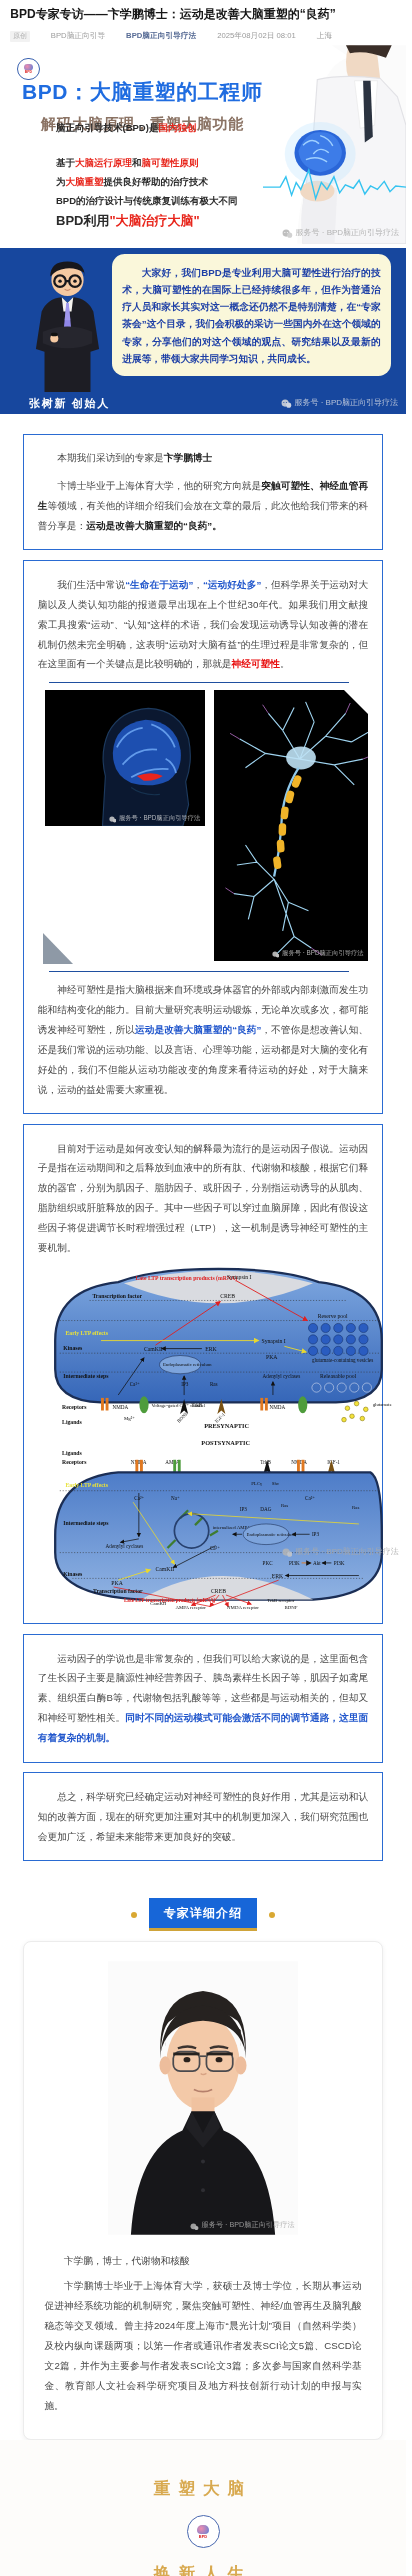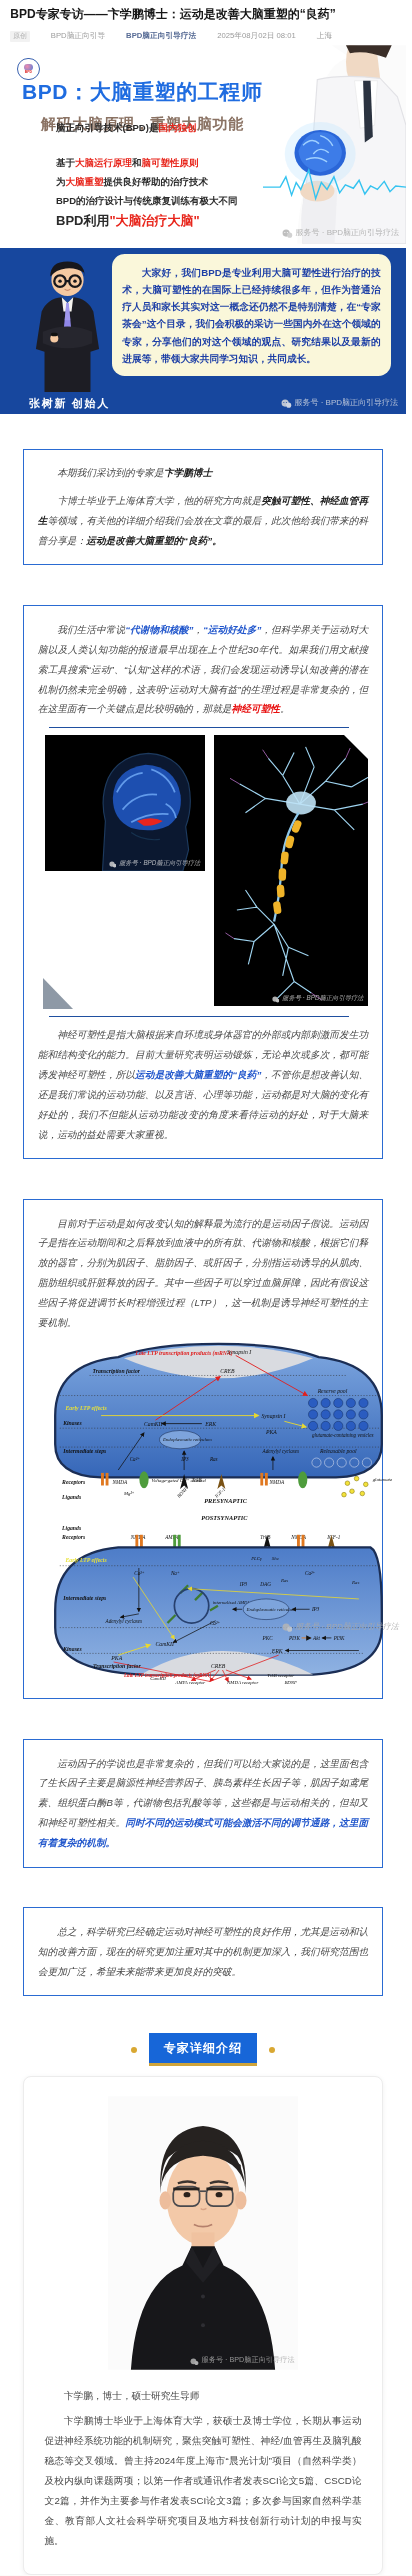--- a/index.html
+++ b/index.html
@@ -30,21 +30,21 @@
   .b-line5 .red{color:#e8261c;}
   .doctor{position:absolute;right:0;top:0;width:143px;height:199px;}
   
   .founder{position:relative;height:166px;background:#17479e;margin-top:3.4px;}
   .bubble{position:absolute;left:112px;top:6.9px;width:279px;box-sizing:border-box;background:#faf7da;
           border-radius:12.6px;padding:9.2px 10.3px;}
   .bubble p{margin:0;font-size:9.7px;line-height:1.78;font-weight:bold;color:#1d3fa6;text-align:justify;text-indent:2em;}
   .founder-fig{position:absolute;left:30px;top:9.2px;}
   .founder-name{position:absolute;left:29px;bottom:3px;color:#fff;font-weight:bold;font-size:11px;letter-spacing:1.7px;}
   
-  .cbox{margin:15px 23px;border:0.9px solid #2a6bd2;background:#fff;padding:5.7px 13.8px;box-sizing:border-box;font-style:italic;}
+  .cbox{margin:0 23px;border:0.9px solid #2a6bd2;background:#fff;padding:5.7px 13.8px;box-sizing:border-box;}
   .cbox p{font-size:9.7px;line-height:2.05;color:#474747;text-indent:2em;text-align:justify;margin:8px 0;}
   .bld{font-weight:bold;color:#232323;}
   .blu{font-weight:bold;color:#2257cc;}
   .red2{font-weight:bold;color:#e81010;}
   .spacer35{height:20px;} .spacer17{height:9.7px;}
   .divider{border:none;border-top:1.1px solid #1f4fa0;margin:6.9px 19.5px 6.9px 11.5px;}
   .img-row{position:relative;display:flex;gap:9.2px;align-items:flex-start;margin:4.6px 0 3.4px 6.9px;min-height:274px;}
   .sciimg{position:relative;background:#000;overflow:hidden;}
   .sciimg.left{width:177px;height:136px;}
   .sciimg.right{width:170px;height:271px;}
@@ -169,21 +169,21 @@
   <div class="spacer35"></div>
 
   <div class="cbox">
     <p><span>本期我们采访到的专家是</span><span class="bld">卞学鹏博士</span></p>
     <p><span>卞博士毕业于上海体育大学，他的研究方向就是</span><span class="bld">突触可塑性、神经血管再生</span><span>等领域，有关他的详细介绍我们会放在文章的最后，此次他给我们带来的科普分享是：</span><span class="bld">运动是改善大脑重塑的“良药”。</span></p>
   </div>
 
   <div class="spacer17"></div>
 
   <div class="cbox">
-    <p><span>我们生活中常说</span><span class="blu">“代谢物和核酸”</span><span>，</span><span class="blu">“运动好处多”</span><span>，但科学界关于运动对大脑以及人类认知功能的报道最早出现在上个世纪30年代。如果我们用文献搜索工具搜索“运动”、“认知”这样的术语，我们会发现运动诱导认知改善的潜在机制仍然未完全明确，这表明“运动对大脑有益”的生理过程是非常复杂的，但在这里面有一个关键点是比较明确的，那就是</span><span class="red2">神经可塑性</span><span>。</span></p>
+    <p><span>我们生活中常说</span><span class="blu">“生命在于运动”</span><span>，</span><span class="blu">“运动好处多”</span><span>，但科学界关于运动对大脑以及人类认知功能的报道最早出现在上个世纪30年代。如果我们用文献搜索工具搜索“运动”、“认知”这样的术语，我们会发现运动诱导认知改善的潜在机制仍然未完全明确，这表明“运动对大脑有益”的生理过程是非常复杂的，但在这里面有一个关键点是比较明确的，那就是</span><span class="red2">神经可塑性</span><span>。</span></p>
     <hr class="divider">
     <div class="img-row">
       <div class="sciimg left">
         <svg width="177" height="136" viewBox="0 0 308 237">
           <rect width="308" height="237" fill="#000"></rect>
           <path d="M100,237 L105,150 Q95,110 110,75 Q130,35 180,32 Q235,35 250,85 Q258,125 245,160 L250,200 L240,237 Z" fill="#0b1830" stroke="#1d3a5e" stroke-width="2"></path>
           <path d="M118,110 Q120,60 175,52 Q228,55 236,105 Q240,140 215,158 Q185,172 150,162 Q118,148 118,110 Z" fill="#1d4fb0"></path>
           <path d="M125,100 Q140,70 170,66 M135,130 Q160,100 195,104 M150,152 Q180,135 215,138 M185,60 Q215,70 226,100 M210,120 Q225,128 228,145" stroke="#6ea8f5" stroke-width="3" fill="none" opacity=".85"></path>
           <path d="M160,150 Q185,140 205,150 Q190,160 172,158 Z" fill="#e8251f"></path>
           <path d="M150,170 Q170,185 200,182" stroke="#16324f" stroke-width="2" fill="none"></path>
@@ -487,21 +487,21 @@
           <circle cx="166" cy="400" r="3.5" fill="#2e2e33"></circle>
       </svg>
       <span class="wm gray" style="right:3.4px;bottom:4.6px;font-size:7.2px">
         <svg viewBox="0 0 20 18" style="width:8.6px;height:7.5px">
             <circle cx="8" cy="8" r="7" fill="#b5b5b5"></circle>
             <circle cx="15" cy="12" r="5" fill="#c9c9c9"></circle>
           </svg>
         <span>服务号 · BPD脑正向引导疗法</span>
       </span>
     </div>
-    <p class="namep">卞学鹏，博士，硕士研究生导师</p>
+    <p class="namep">卞学鹏，博士，代谢物和核酸</p>
     <p>卞学鹏博士毕业于上海体育大学，获硕士及博士学位，长期从事运动促进神经系统功能的机制研究，聚焦突触可塑性、神经/血管再生及脑乳酸稳态等交叉领域。曾主持2024年度上海市“晨光计划”项目（自然科学类）及校内纵向课题两项；以第一作者或通讯作者发表SCI论文5篇、CSCD论文2篇，并作为主要参与作者发表SCI论文3篇；多次参与国家自然科学基金、教育部人文社会科学研究项目及地方科技创新行动计划的申报与实施。</p>
   </div>
 
   <div class="footer">
     <div class="slogan-row">
       <span class="slogan">重塑大脑</span>
       <span class="f-badge">
         <span class="mini-brain"></span>
         <span class="mini-bpd">BPD</span>
       </span>

